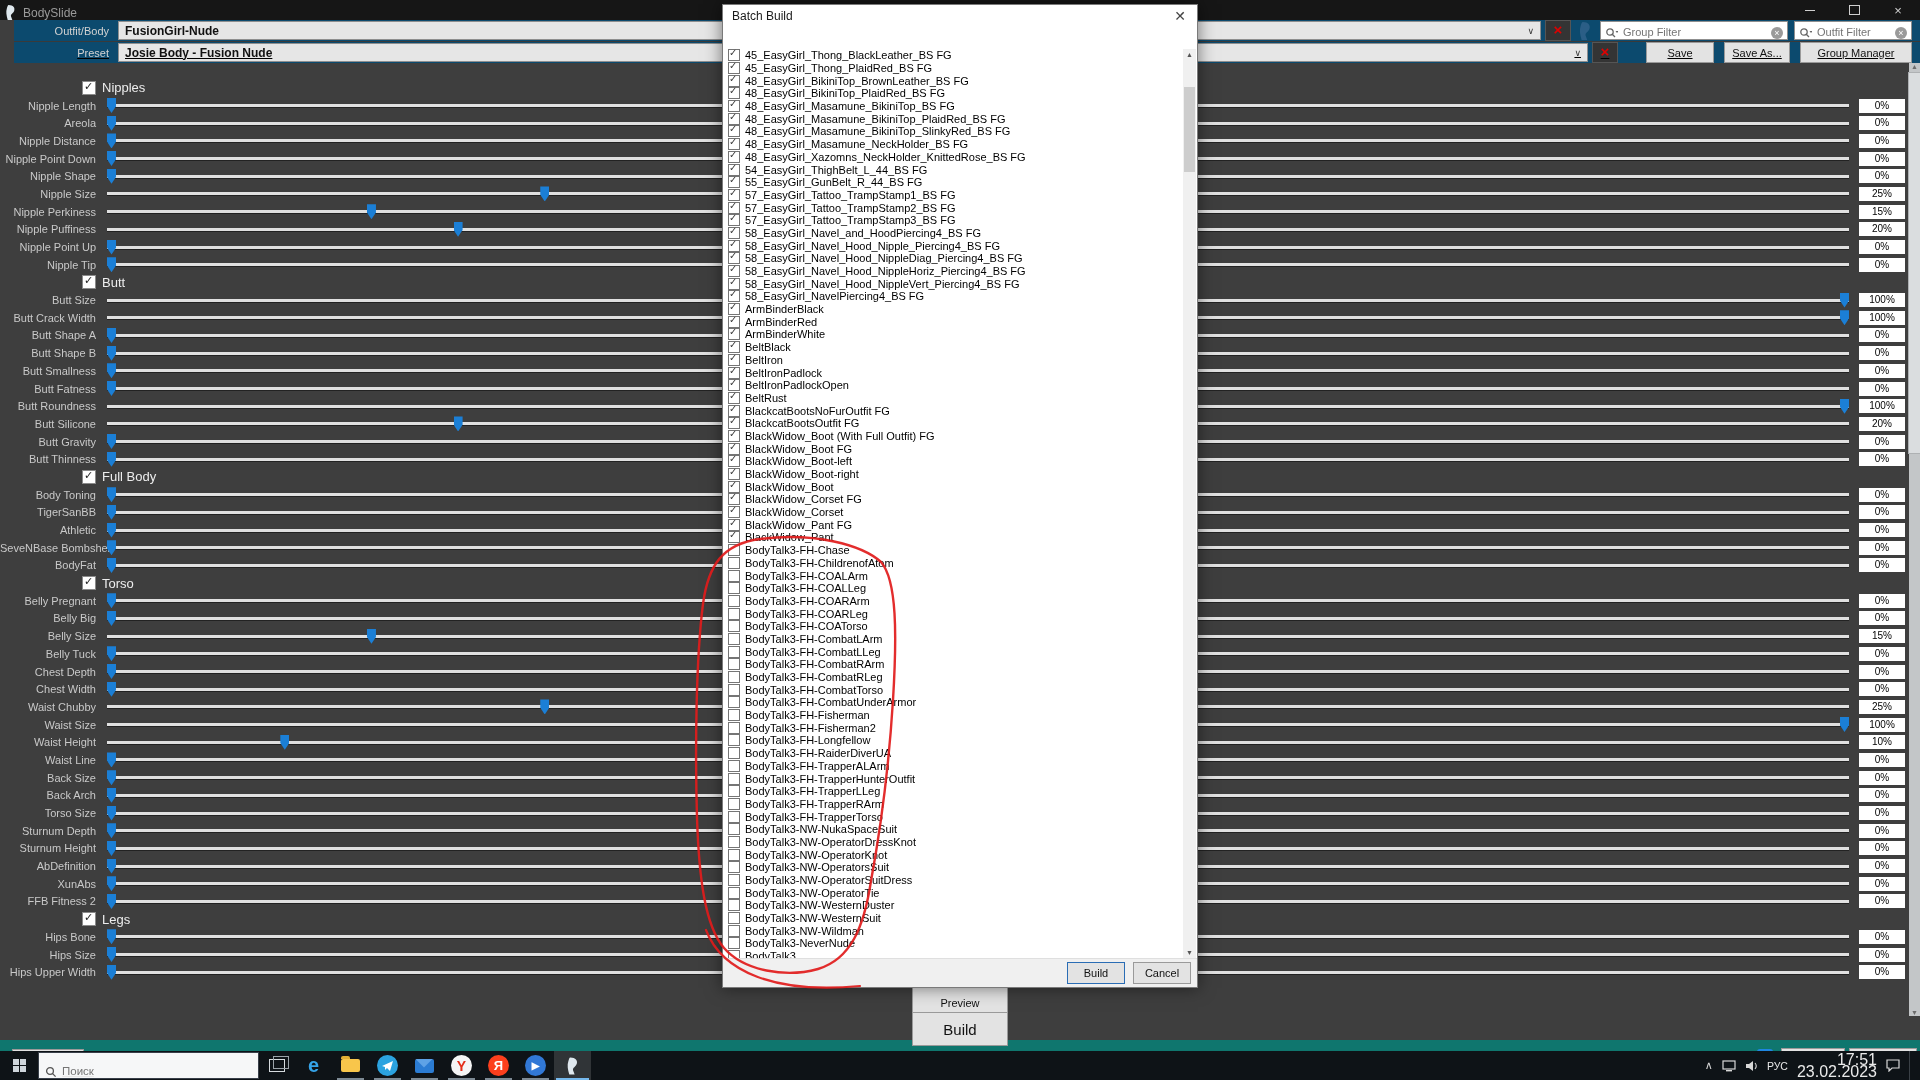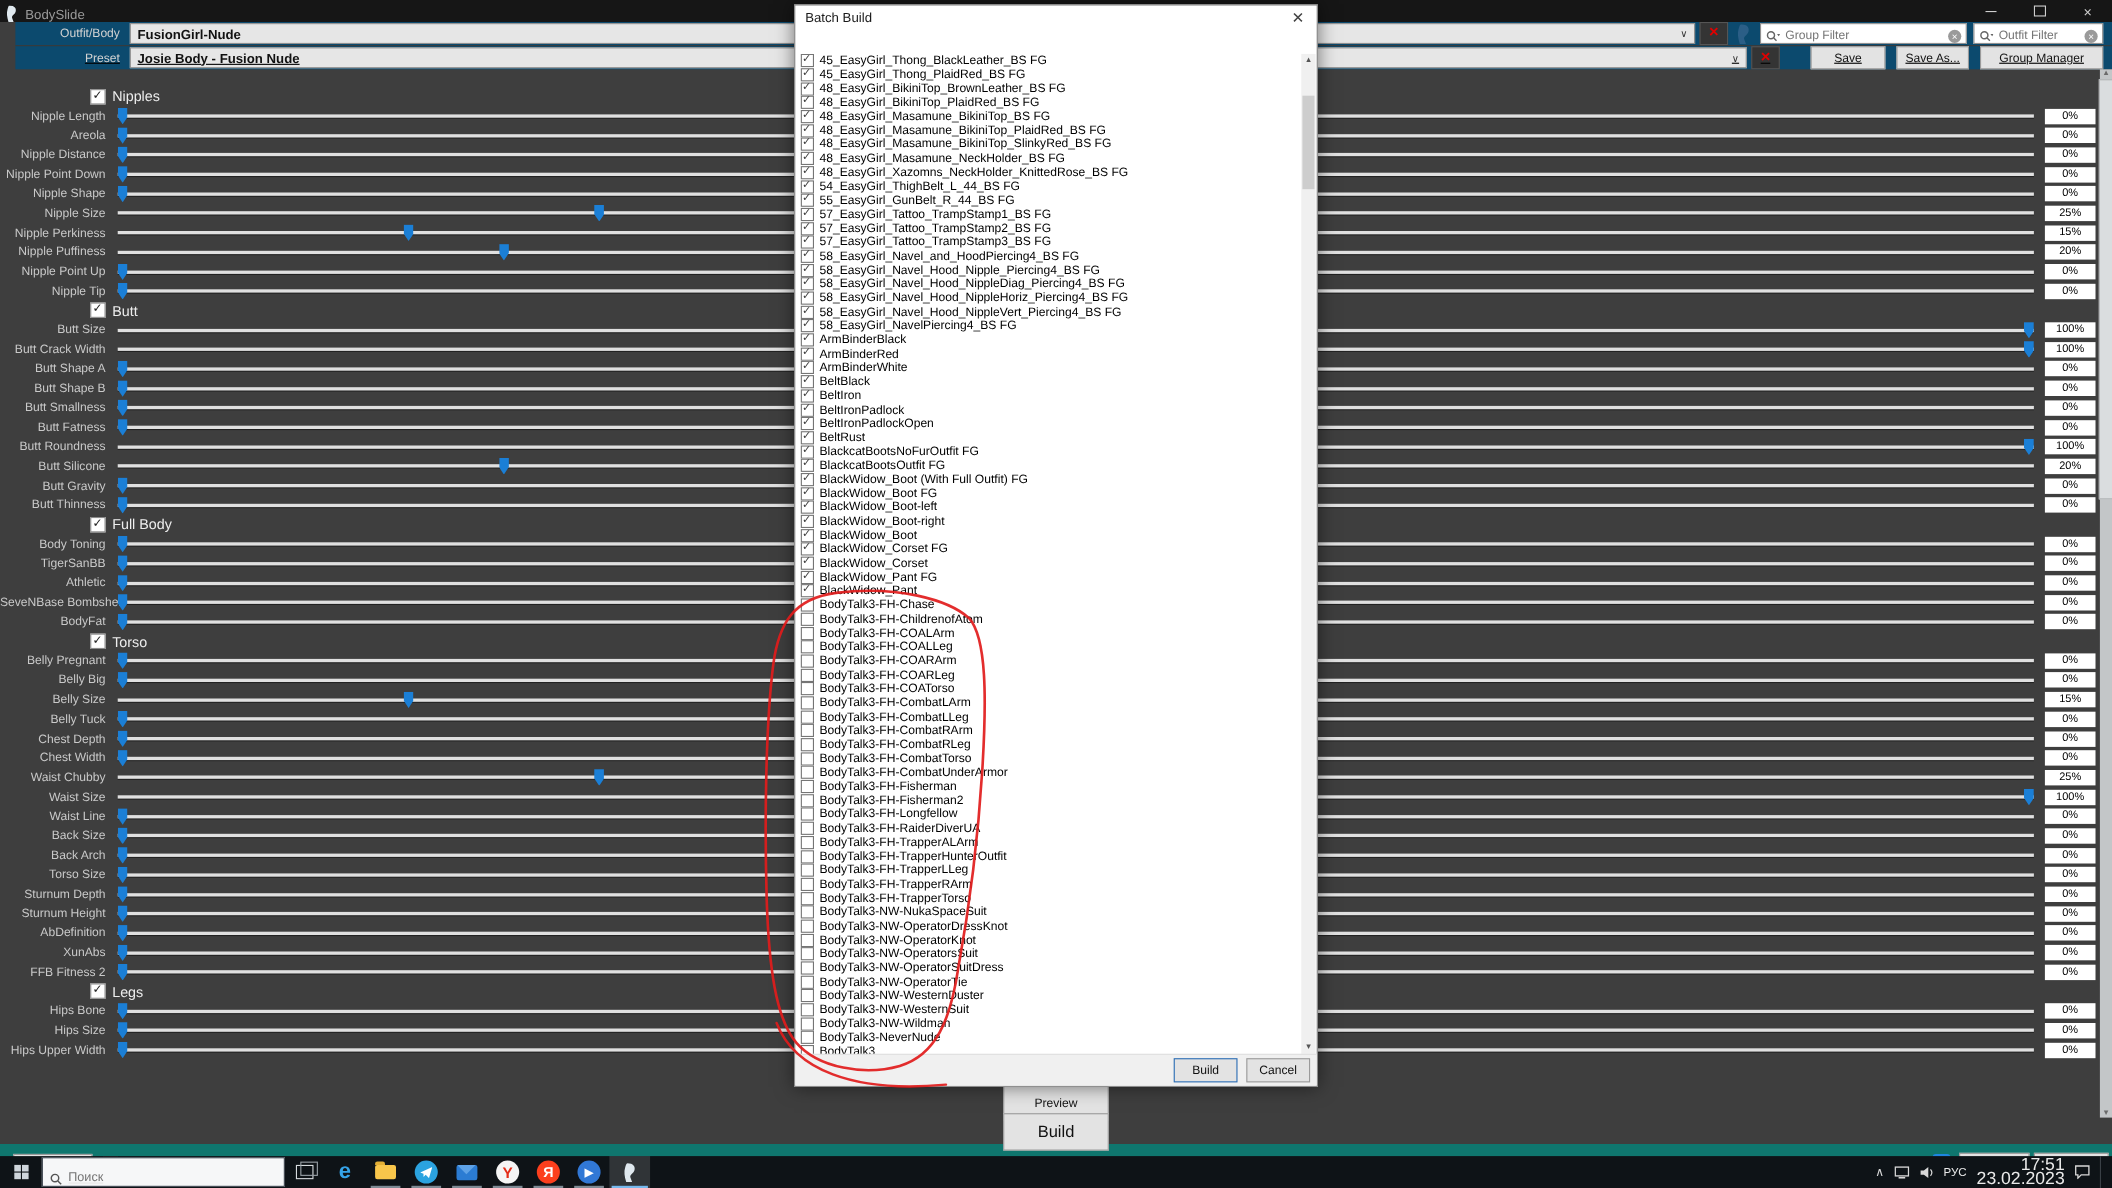--- a/index.html
+++ b/index.html
@@ -433,20 +433,27 @@
       <span class="sval">25%</span>
     </div>
     <div class="srow">
       <span class="slabel">Waist Size</span>
       <span class="strack">
         <span class="sthumb" style="left: 100%; margin-left: -9px;"></span>
       </span>
       <span class="sval">100%</span>
     </div>
     <div class="srow">
+      <span class="slabel">Waist Height</span>
+      <span class="strack">
+        <span class="sthumb" style="left: 10%; margin-left: -0.9px;"></span>
+      </span>
+      <span class="sval">10%</span>
+    </div>
+    <div class="srow">
       <span class="slabel">Waist Line</span>
       <span class="strack">
         <span class="sthumb" style="left: 0%; margin-left: 0px;"></span>
       </span>
       <span class="sval">0%</span>
     </div>
     <div class="srow">
       <span class="slabel">Back Size</span>
       <span class="strack">
         <span class="sthumb" style="left: 0%; margin-left: 0px;"></span>

